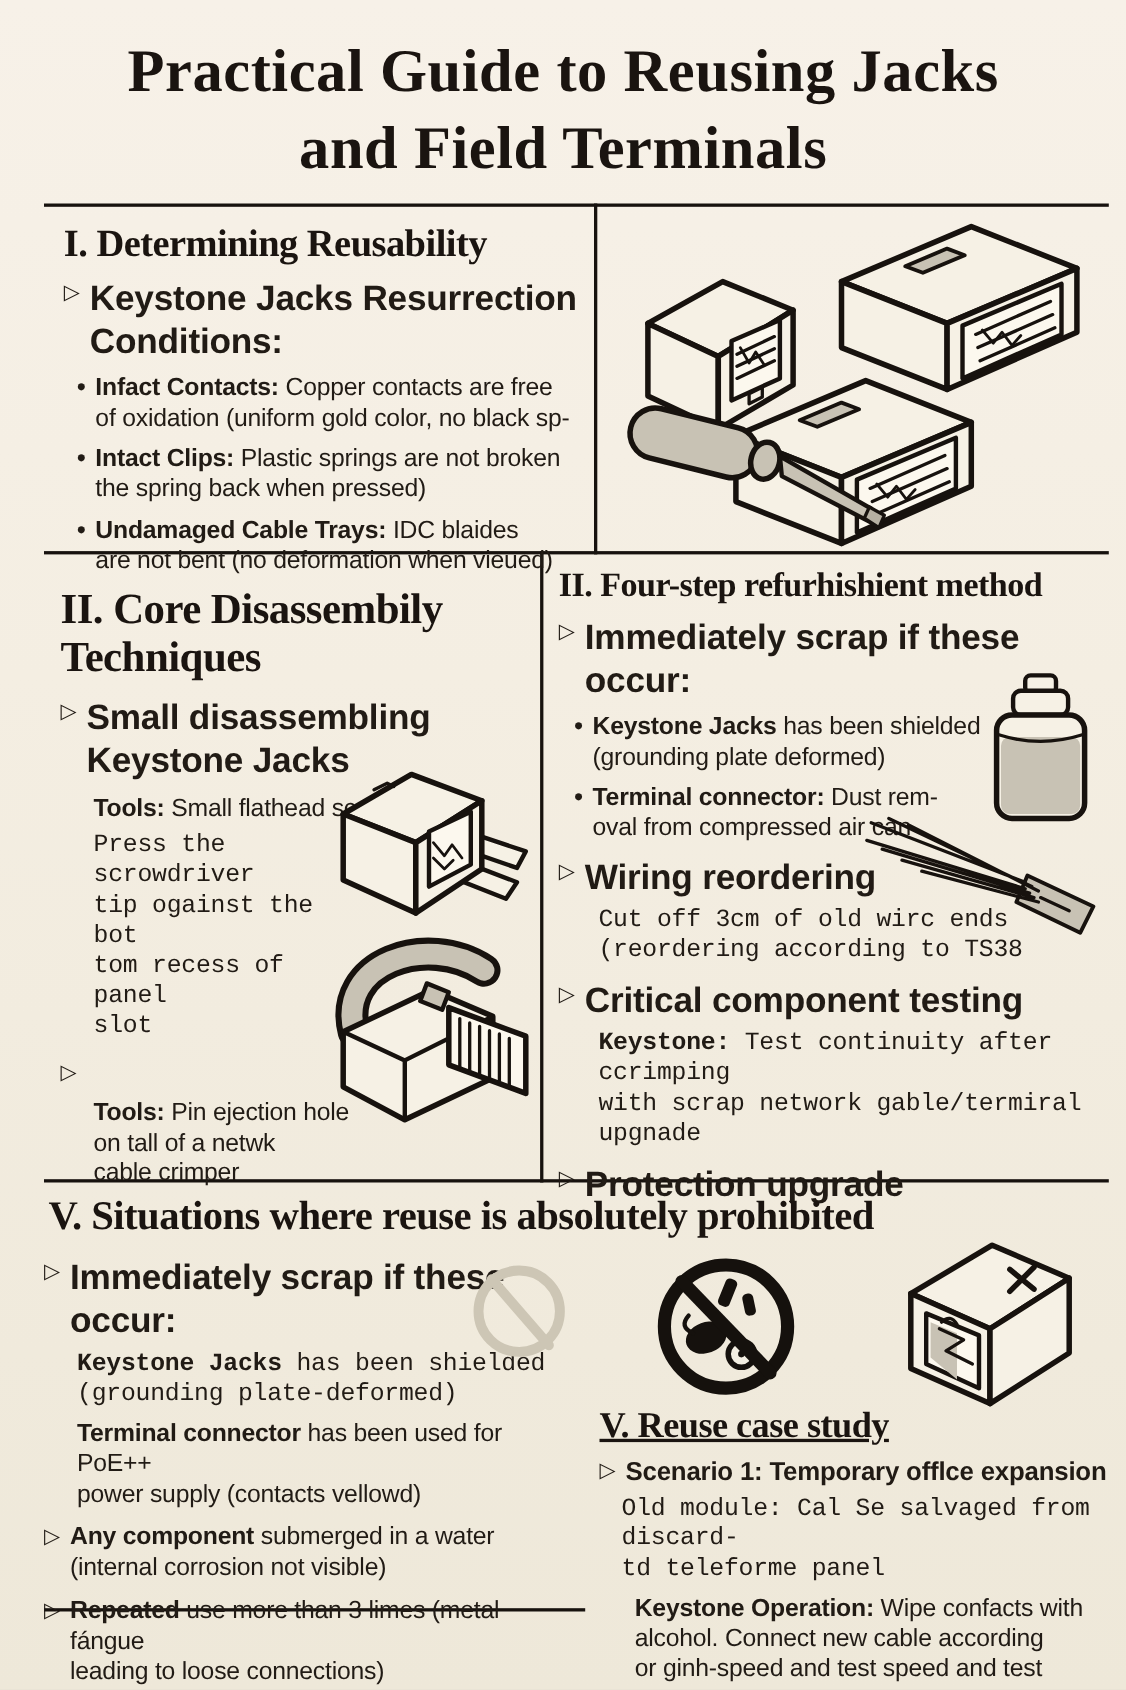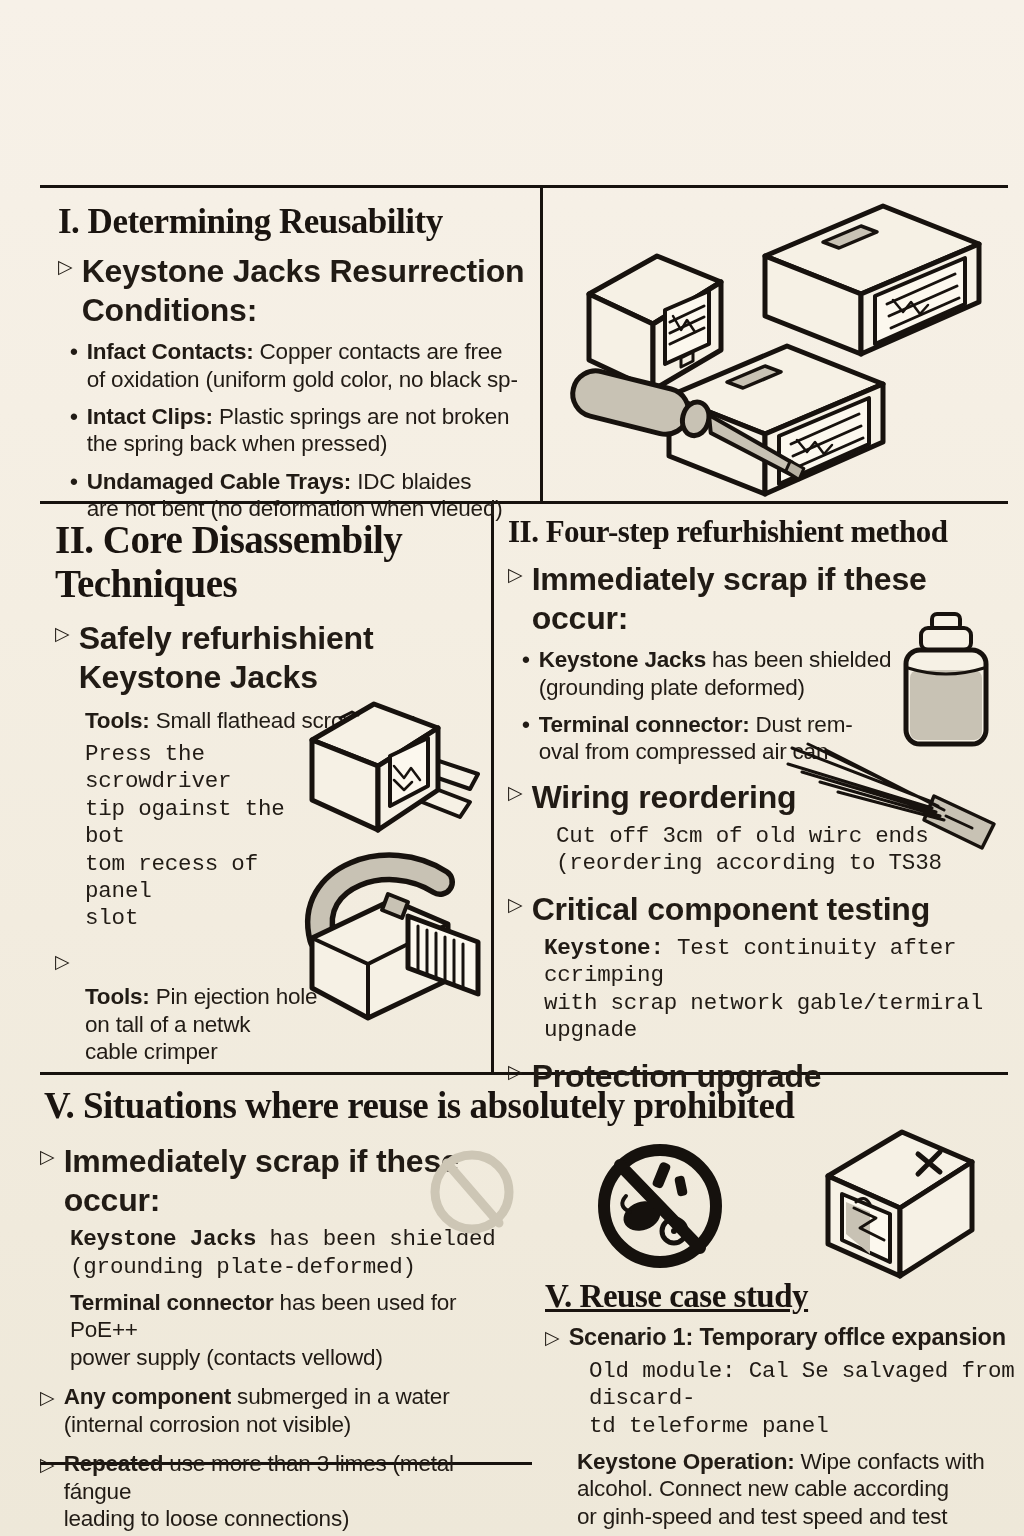--- a/index.html
+++ b/index.html
@@ -26,20 +26,24 @@
   .ind{margin-left:30px;}
   .mt6{margin-top:6px;font-family:Liberation Mono, monospace;}.mt8{margin-top:8px;}.mt10{margin-top:10px;}.mt12{margin-top:12px;}.mt14{margin-top:14px;}
   svg{position:absolute;overflow:visible;}
   svg *{vector-effect:none;}
 </style>
 </head>
 <body>
 
 <div class="page">
 
+  <div class="abs title serif">
+    <div>Practical Guide to Reusing Jacks</div>
+    <div>and Field Terminals</div>
+  </div>
 
   <div class="rule" style="left:40px;top:185px;width:968px;height:3px"></div>
   <div class="rule" style="left:540px;top:185px;width:3px;height:319px"></div>
   <div class="rule" style="left:40px;top:501px;width:968px;height:3px"></div>
   <div class="rule" style="left:491px;top:501px;width:3px;height:574px"></div>
   <div class="rule" style="left:40px;top:1072px;width:968px;height:3px"></div>
   <div class="rule" style="left:40px;top:1462px;width:492px;height:3px"></div>
 
   <div class="abs" style="left:58px;top:202px;width:472px">
     <div class="serif h1a">I. Determining Reusability</div>
@@ -92,26 +96,26 @@
       <use href="#kmod" transform="translate(128,150)"></use>
     </g>
     <g transform="translate(38,178) rotate(14)">
       <rect x="0" y="0" width="118" height="46" rx="23" fill="#c8c2b4"></rect>
       <ellipse cx="126" cy="23" rx="13" ry="17" fill="#c8c2b4"></ellipse>
       <polygon points="138,16 230,42 236,55 144,33" fill="#c8c2b4" stroke-width="4"></polygon>
       <polygon points="228,41 243,45 241,57 226,52" fill="#b6b0a2" stroke-width="3"></polygon>
     </g>
   </svg>
 
-  <div class="abs" style="left:55px;top:518px;width:436px">
+  <div class="abs" style="left:55px;top:532px;width:436px">
     <div class="serif h1b pre">II. Core Disassembily
 Techniques</div>
     <div class="row mt14">
       <span class="mk">▷</span>
-      <span class="lead pre">Safely refurhishient Keystone Jacks</span>
+      <span class="lead pre">Small disassembling Keystone Jacks</span>
     </div>
     <div class="body ind mt10"><b>Tools:</b><span> Small flathead scrowdriver</span></div>
     <div class="body ind pre mt6" style="width:240px">Press the scrowdriver
 tip ogainst the bot
 tom recess of panel
 slot</div>
     <div class="row mt14">
       <span class="mk">▷</span>
     </div>
     <div class="body ind pre mt8" style="width:280px"><b>Tools:</b><span> Pin ejection hole
@@ -153,21 +157,21 @@
     </div>
     <div class="row mt10" style="margin-left:14px">
       <span class="dot body">•</span>
       <div class="body pre" style="width:360px"><b>Terminal connector:</b><span> Dust rem-
 oval from compressed air can</span></div>
     </div>
     <div class="row mt12">
       <span class="mk">▷</span>
       <span class="lead">Wiring reordering</span>
     </div>
-    <div class="body pre mt6" style="margin-left:48px"><b></b><span>Cut off 3cm of old wirc ends
+    <div class="body pre mt6" style="margin-left:36px"><b></b><span>Cut off 3cm of old wirc ends
 (reordering according to TS38</span></div>
     <div class="row mt12">
       <span class="mk">▷</span>
       <span class="lead">Critical component testing</span>
     </div>
     <div class="body pre mt6" style="margin-left:36px"><b>Keystone:</b><span> Test continuity after ccrimping
 with scrap network gable/termiral upgnade</span></div>
     <div class="row mt12">
       <span class="mk">▷</span>
       <span class="lead">Protection upgrade</span>
@@ -238,20 +242,20 @@
     <path d="M58,90 q8,-8 14,2" stroke-width="3"></path>
     <path d="M120,42 L142,60 M142,40 L120,62" stroke-width="5"></path>
   </svg>
 
   <div class="abs" style="left:545px;top:1278px;width:470px">
     <div class="serif h1e nowrap">V. Reuse case study</div>
     <div class="row mt8">
       <span class="mk">▷</span>
       <span class="lead nowrap" style="font-size:23.5px">Scenario 1: Temporary offlce expansion</span>
     </div>
-    <div class="body pre mt6" style="margin-left:44px">Old module: Cal Se salvaged from discard-
+    <div class="body pre mt6" style="margin-left:20px">Old module: Cal Se salvaged from discard-
 td teleforme panel</div>
     <div class="body pre mt8" style="margin-left:32px"><b>Keystone Operation:</b><span> Wipe confacts with
 alcohol. Connect new cable according
 or ginh-speed and test speed and test</span></div>
   </div>
 
 </div>
 
 </body></html>

